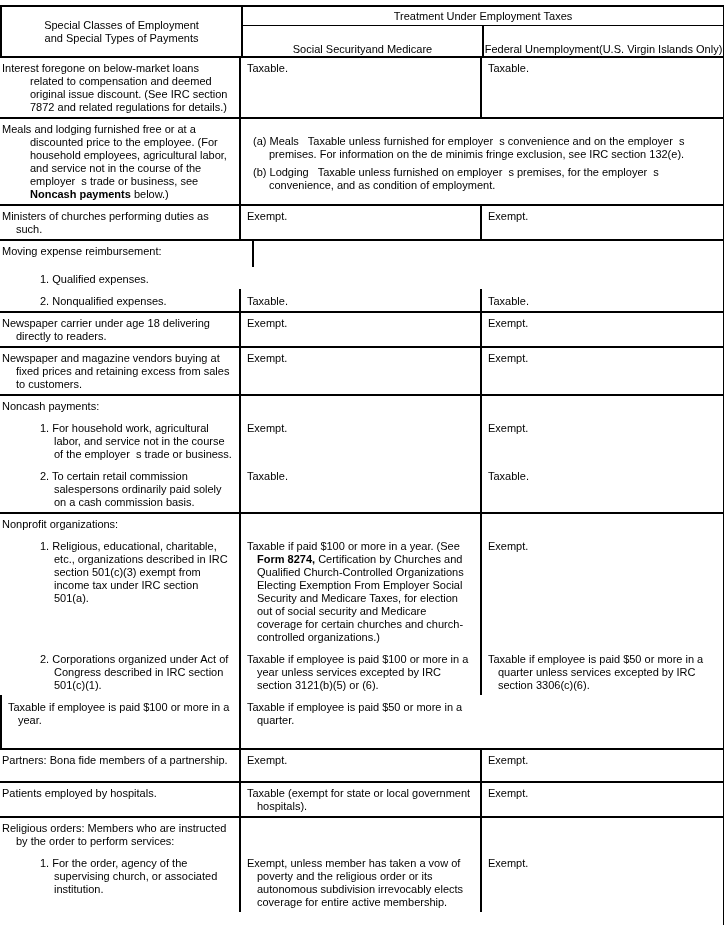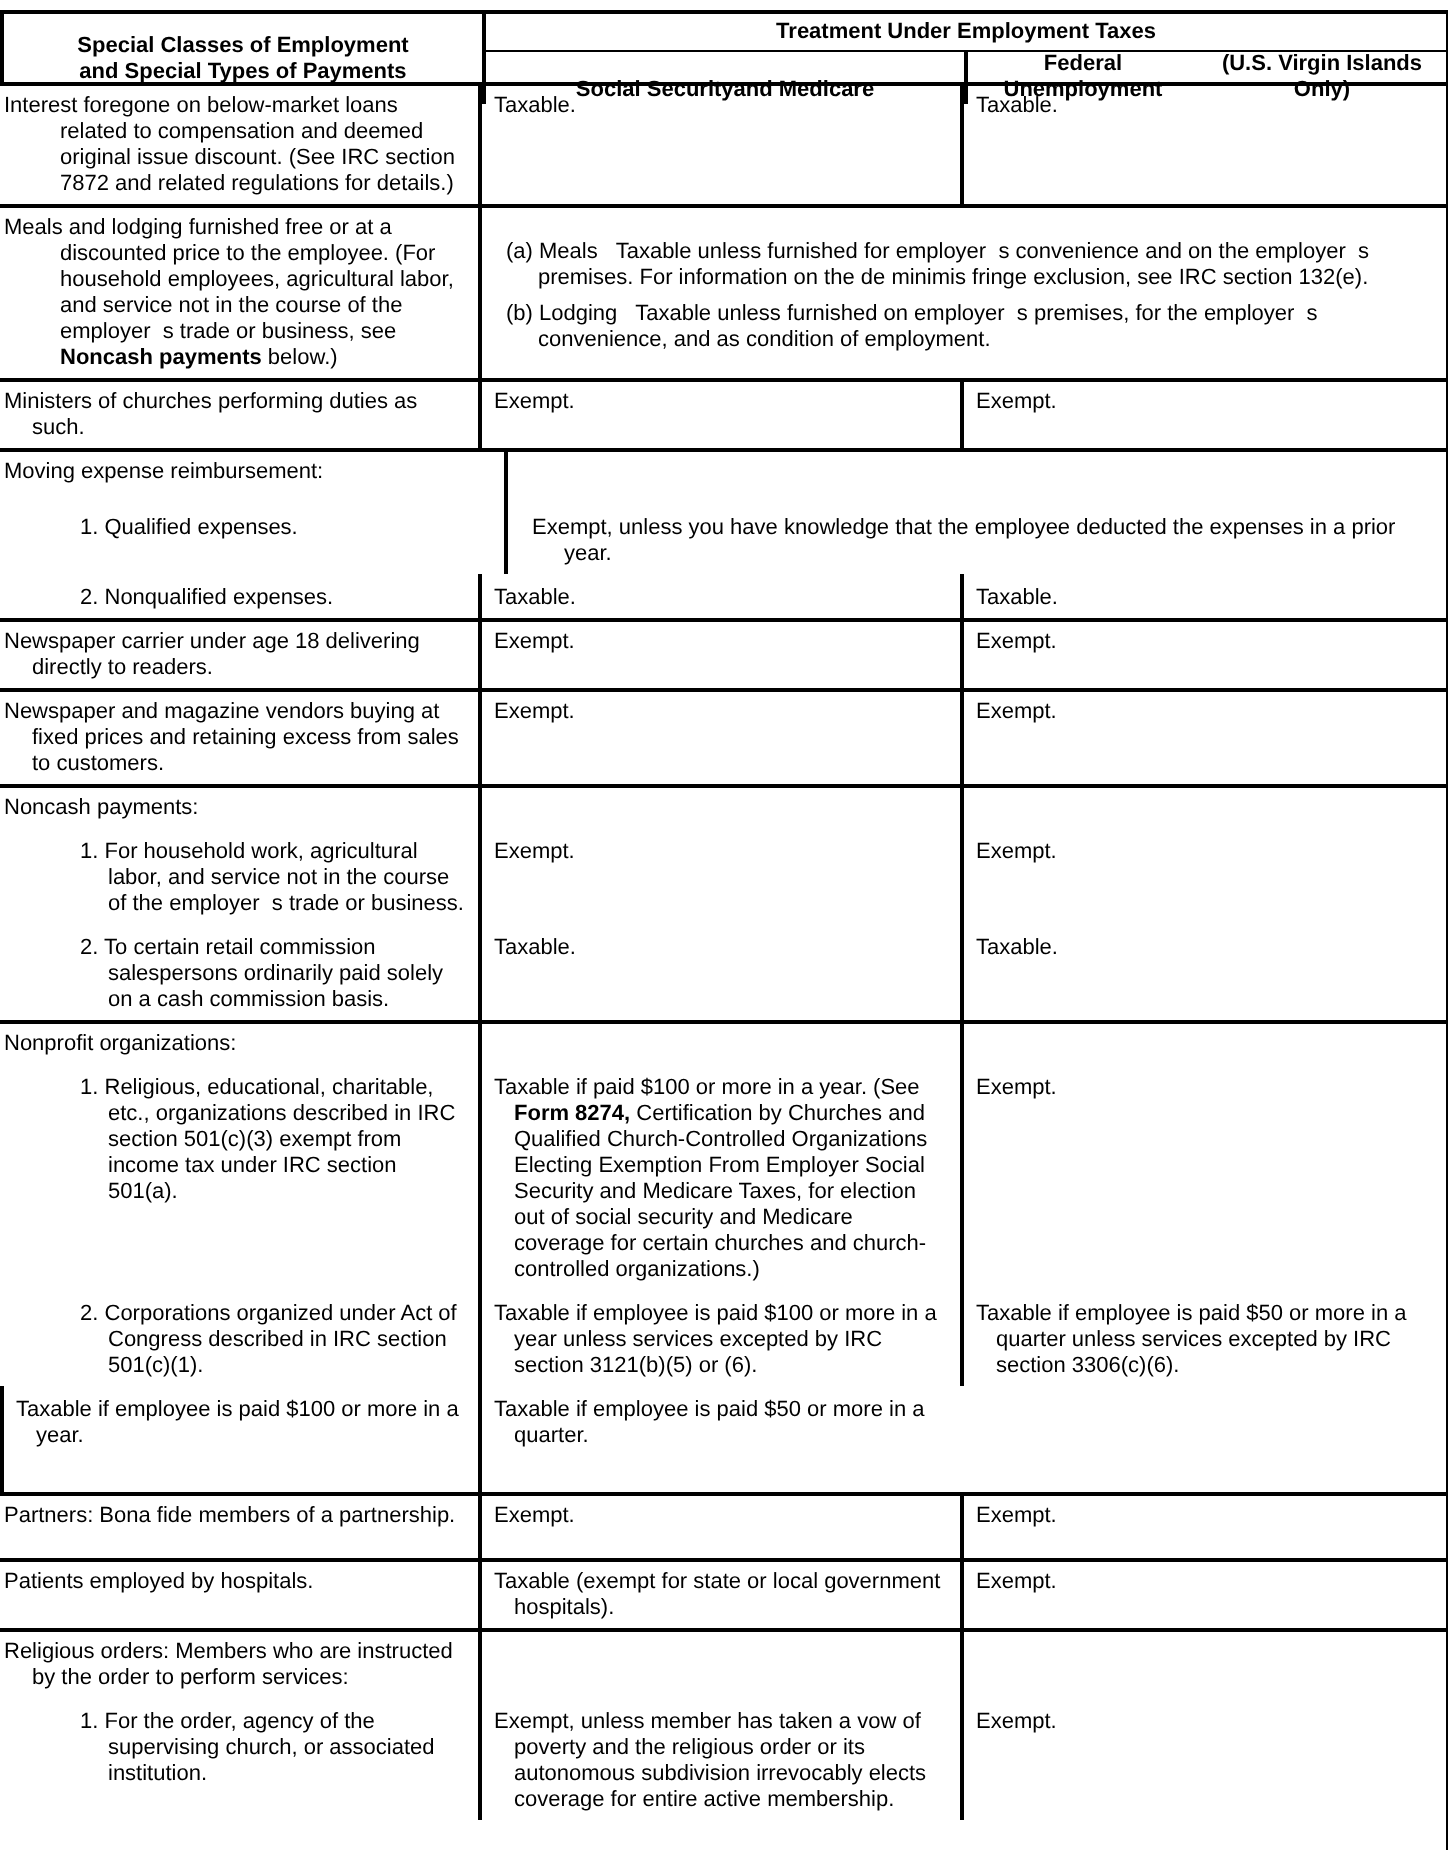--- a/index.html
+++ b/index.html
@@ -17,21 +17,21 @@
     width: 724px;
     border-top: 2px solid #000;
     border-bottom: 2px solid #000;
     border-right: 1px solid #000;
   }
 
   
   .thead {
     display: grid; grid-template-columns: 239px 1fr;
     border-left: 2px solid #000;
-    height: 34px; font-weight: bold;
+    height: 49px; font-weight: normal;
   }
   .th-col1 { display: flex; align-items: center; justify-content: center; text-align: center; padding: 2px; }
   .th-right { border-left: 2px solid #000; display: flex; flex-direction: column; }
   .th-span { border-bottom: 1px solid #000; text-align: center; padding: 3px 0 2px 0; }
   .th-cells { flex: 1; display: grid; grid-template-columns: 239px 1fr; }
   .th-ss, .th-futa { display: flex; align-items: flex-end; justify-content: center; text-align: center; }
   .th-futa { border-left: 2px solid #000; }
 
   
   .row {
@@ -123,23 +123,20 @@
     <div class="sub m lbl sub-a">
       <div class="c1">
           <span class="lbltxt" data-bind="rows.moving.label">Moving expense reimbursement:</span>
         </div>
       <div class="cm"></div>
     </div>
     <div class="sub m item">
       <div class="c1">
           <div class="itm"><span data-bind="rows.moving.item1.num">1.</span> <span data-bind="rows.moving.item1.text">Qualified expenses.</span></div>
         </div>
-      <div class="cm">
-          <div class="mtext" data-bind="rows.moving.item1.merged">Exempt, unless you have knowledge that the employee deducted the expenses in a prior year.</div>
-        </div>
     </div>
     <div class="sub item grow">
       <div class="c1">
           <div class="itm"><span data-bind="rows.moving.item2.num">2.</span> <span data-bind="rows.moving.item2.text">Nonqualified expenses.</span></div>
         </div>
       <div class="c2" data-bind="rows.moving.item2.ss">Taxable.</div>
       <div class="c3" data-bind="rows.moving.item2.futa">Taxable.</div>
     </div>
   </div>
 

